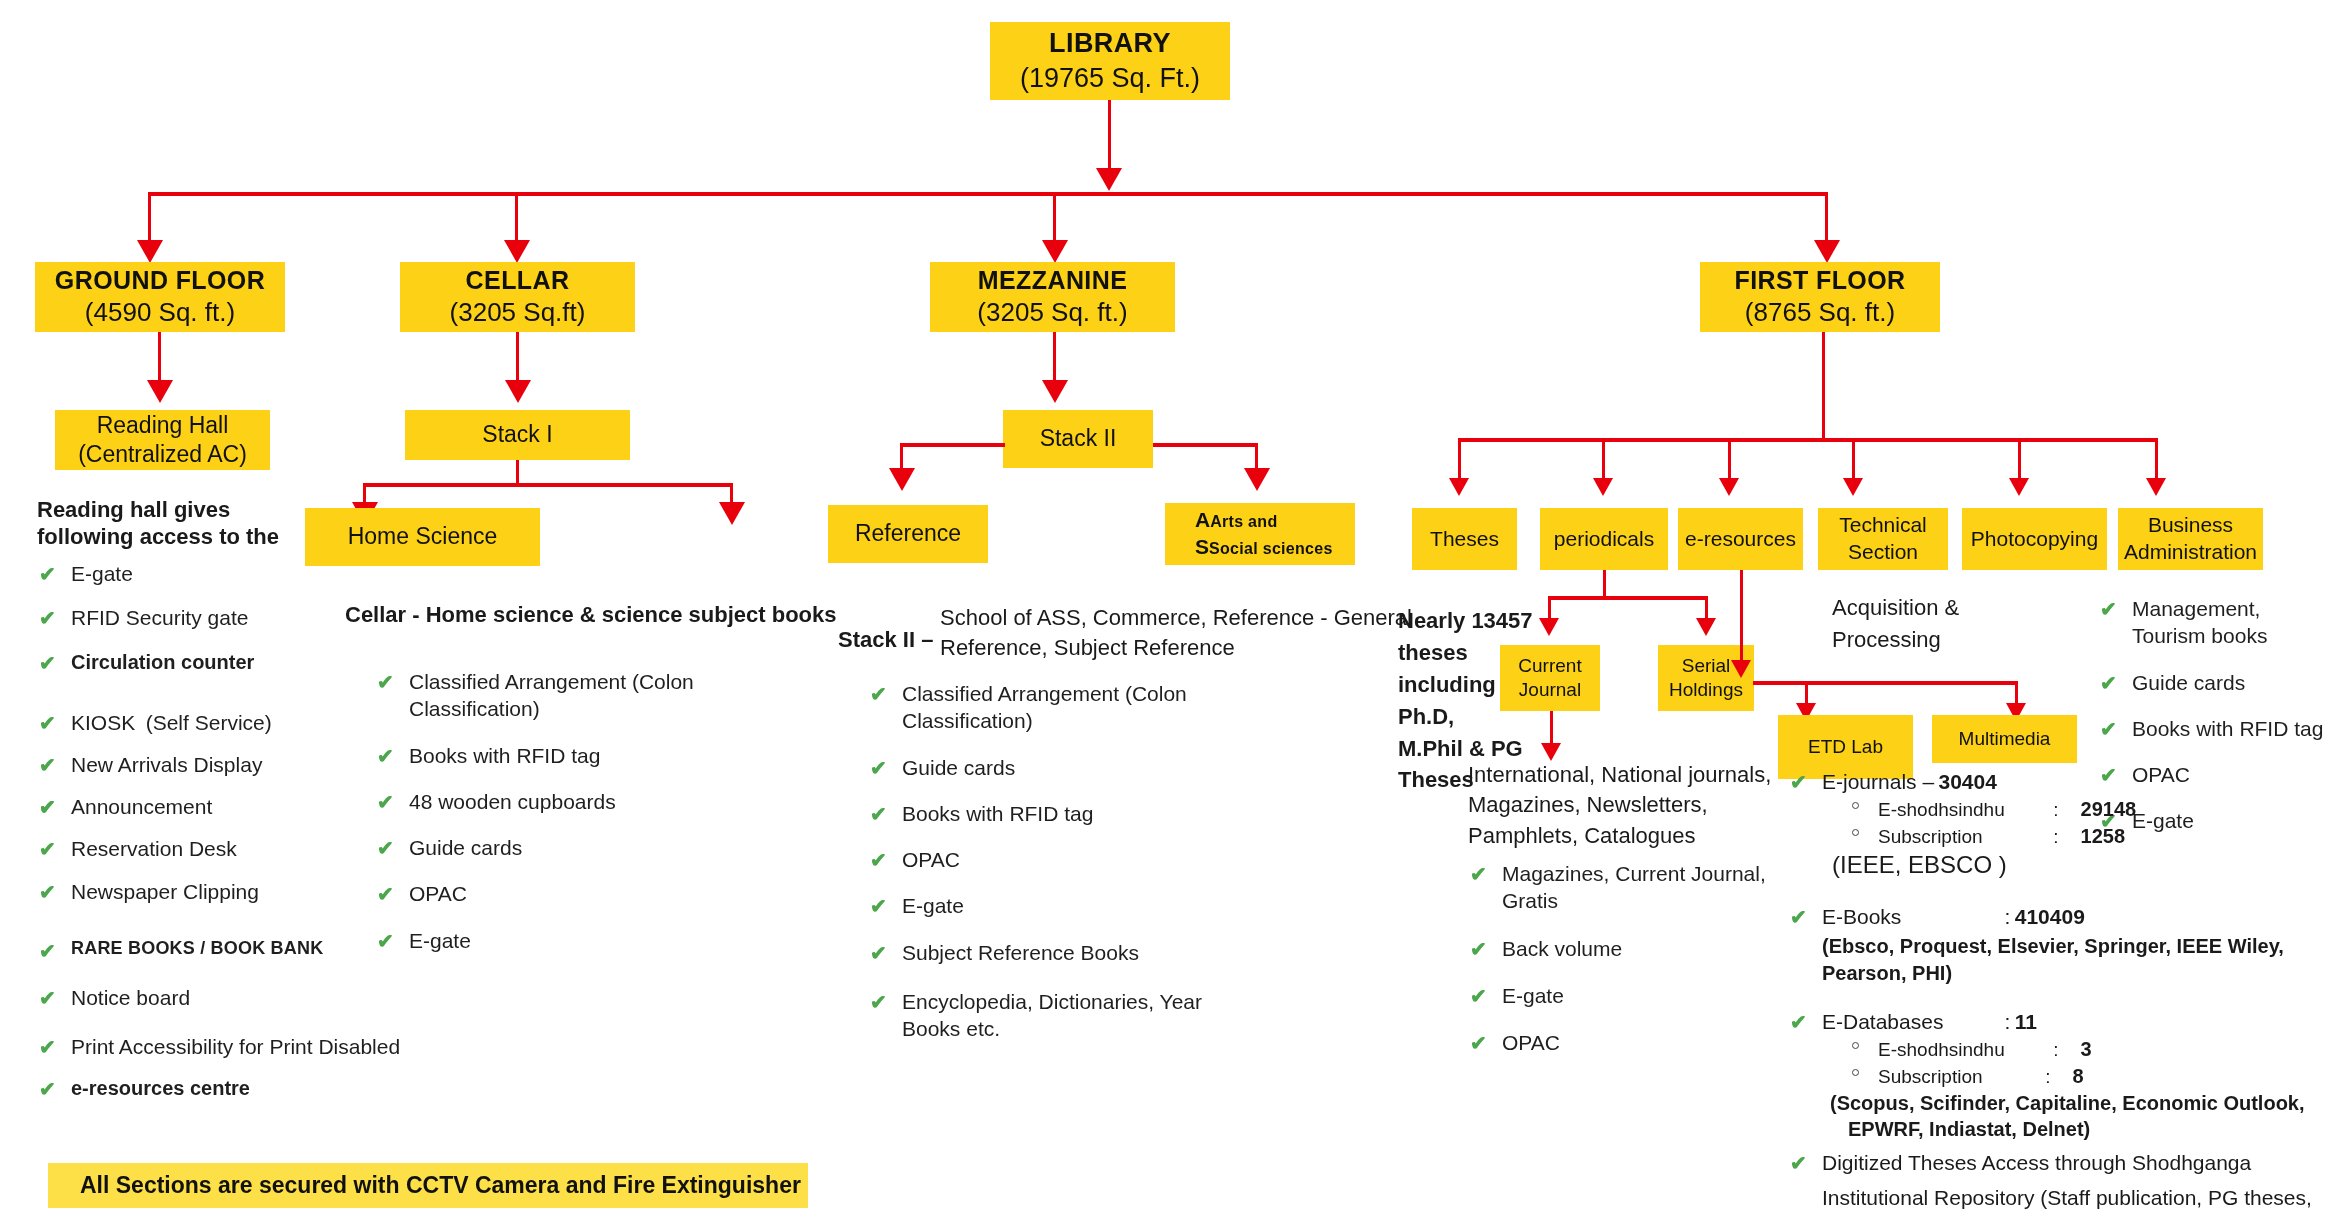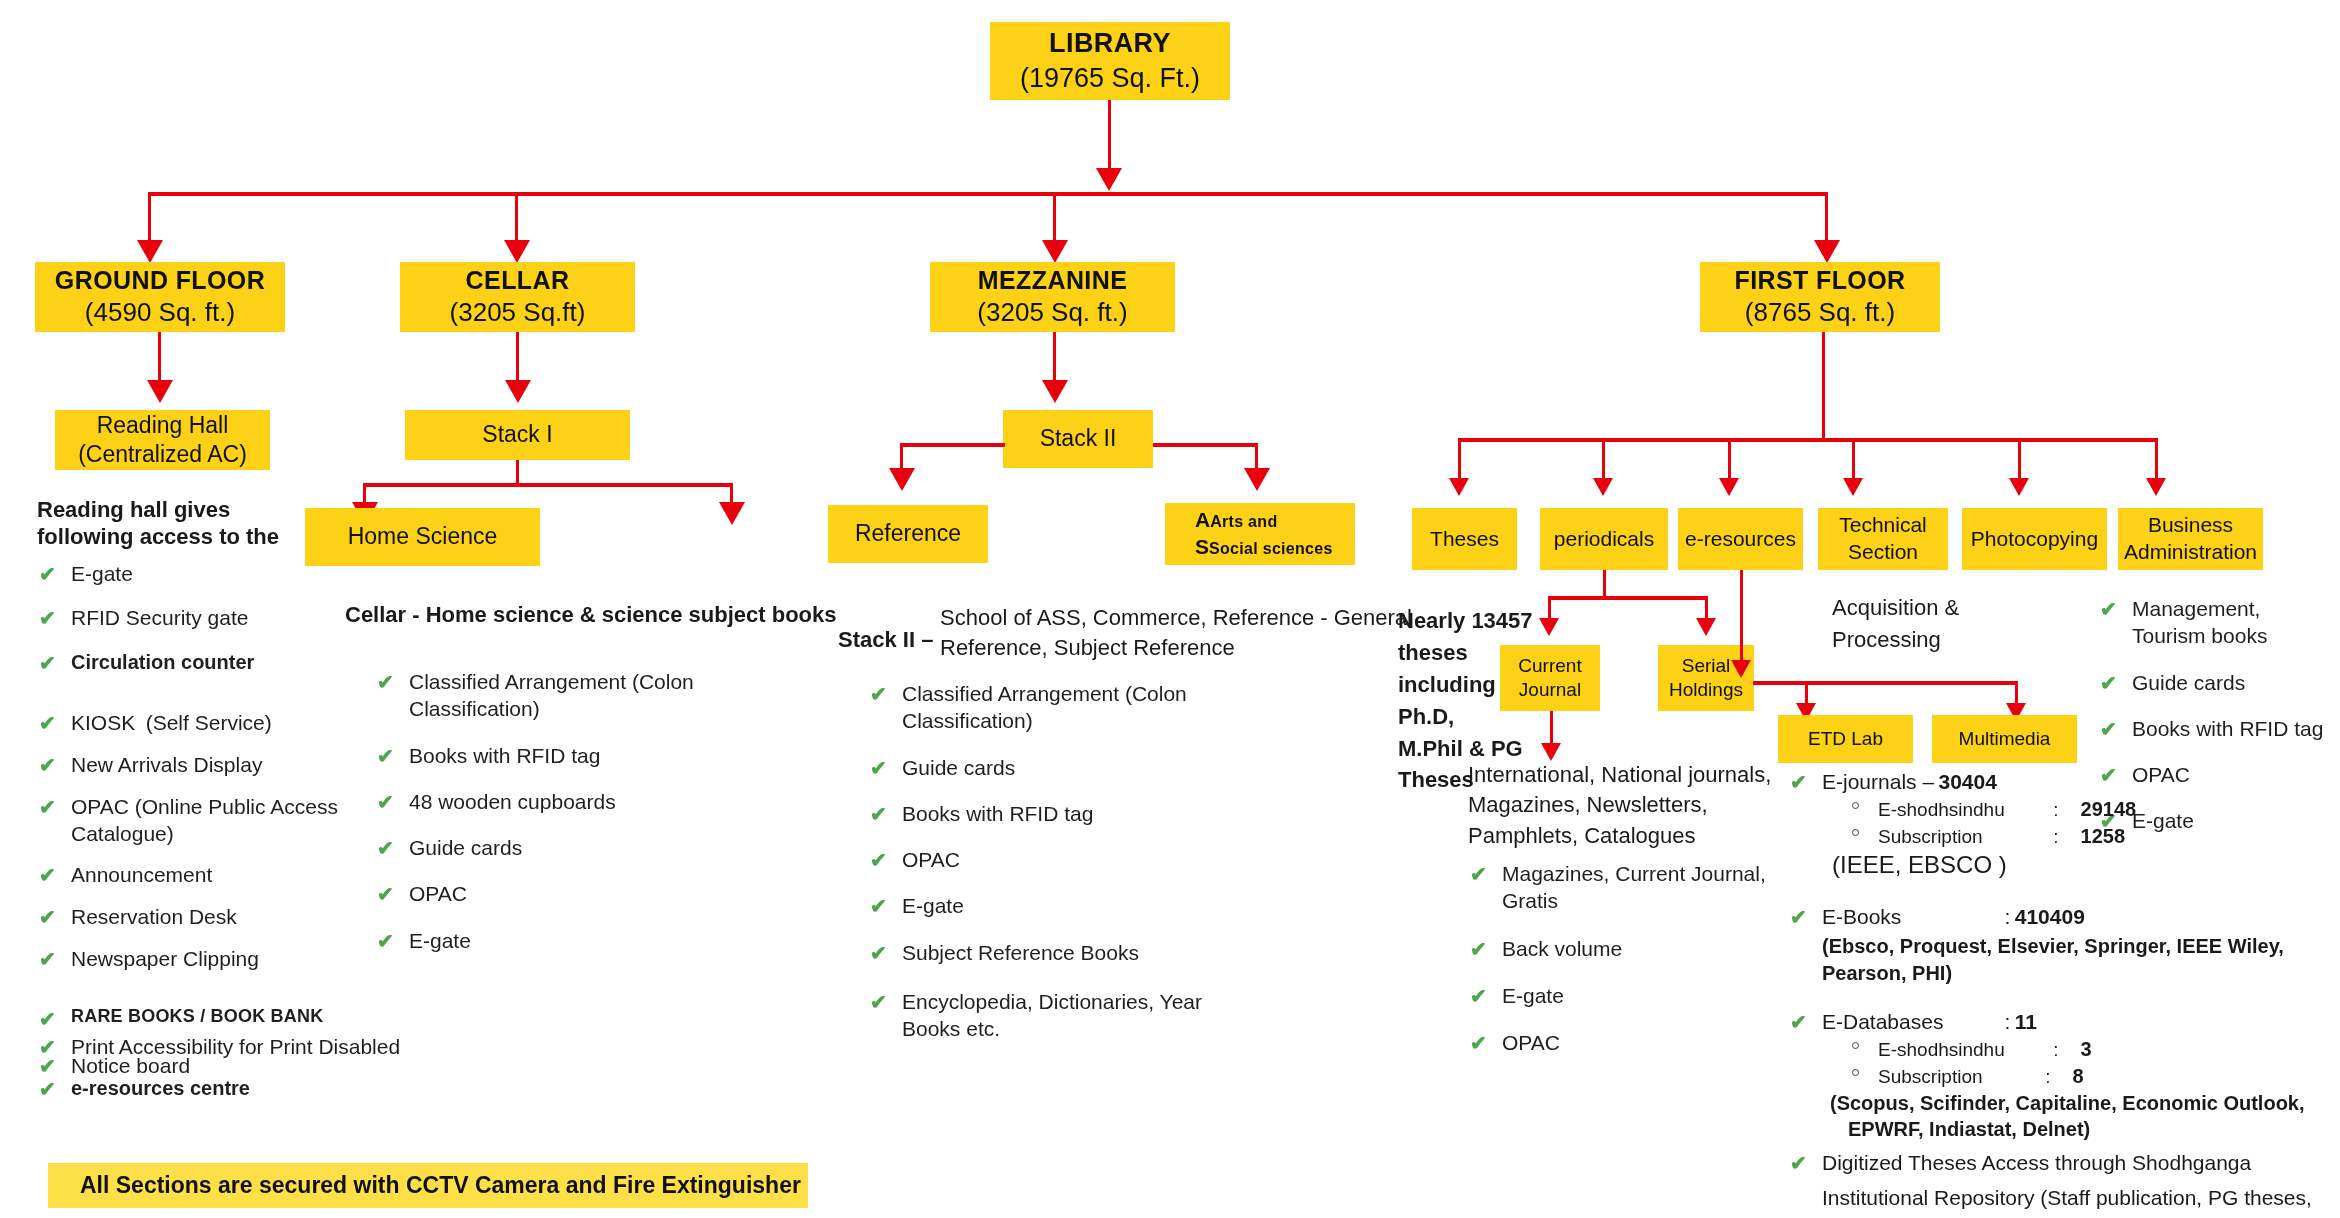--- a/index.html
+++ b/index.html
@@ -157,21 +157,21 @@
 
   <div class="txt t-hdr" style="left:37px; top:495px;">Reading hall gives</div>
   <div class="txt t-hdr" style="left:37px; top:522px;">following access to the</div>
 
   <ul class="checks" style="left:37px; top:560px; width:330px;">
     <li><span class="tick">✔</span><span>E-gate</span></li>
     <li style="margin-top:17px;"><span class="tick">✔</span><span>RFID Security gate</span></li>
     <li class="bold" style="margin-top:17px;"><span class="tick">✔</span><span>Circulation counter</span></li>
     <li style="margin-top:34px;"><span class="tick">✔</span><span>KIOSK (Self Service)</span></li>
     <li style="margin-top:15px;"><span class="tick">✔</span><span>New Arrivals Display</span></li>
-    <li style="margin-top:15px;"><span class="tick">✔</span><span>OPAC (Online Public Access Catalogue)</span></li>
+    <li style="margin-top:15px;"><span class="tick">✔</span></li>
     <li style="margin-top:13px;"><span class="tick">✔</span><span>Announcement</span></li>
     <li style="margin-top:15px;"><span class="tick">✔</span><span>Reservation Desk</span></li>
     <li style="margin-top:15px;"><span class="tick">✔</span><span>Newspaper Clipping</span></li>
     <li class="caps" style="margin-top:32px;"><span class="tick">✔</span><span>RARE BOOKS / BOOK BANK</span></li>
     <li style="margin-top:24px;"><span class="tick">✔</span><span>Notice board</span></li>
   </ul>
 
   <ul class="checks" style="left:37px; top:1033px; width:520px;">
     <li><span class="tick">✔</span><span>Print Accessibility for Print Disabled</span></li>
     <li class="bold" style="margin-top:15px;"><span class="tick">✔</span><span>e-resources centre</span></li>
@@ -316,21 +316,21 @@
   </div>
 
   <div class="ln vl" style="left:1740px; top:570px; height:100px;"></div>
   <div class="arrow sm" style="left:1731px; top:660px;"></div>
   <div class="ln hl" style="left:1753px; top:681px; width:265px;"></div>
   <div class="ln vl" style="left:1805px; top:681px; height:28px;"></div>
   <div class="arrow sm" style="left:1796px; top:703px;"></div>
   <div class="ln vl" style="left:2015px; top:681px; height:28px;"></div>
   <div class="arrow sm" style="left:2006px; top:703px;"></div>
 
-  <div class="box tiny" style="left:1778px; top:715px; width:135px; height:48px;">ETD Lab</div>
+  <div class="box tiny" style="left:1778px; top:715px; width:135px; height:64px;">ETD Lab</div>
   <div class="box tiny" style="left:1932px; top:715px; width:145px; height:48px;">Multimedia</div>
 
   <ul class="checks" style="left:2098px; top:595px; width:230px;">
     <li><span class="tick">✔</span><span>Management, Tourism books</span></li>
     <li style="margin-top:19px;"><span class="tick">✔</span><span>Guide cards</span></li>
     <li style="margin-top:19px;"><span class="tick">✔</span><span>Books with RFID tag</span></li>
     <li style="margin-top:19px;"><span class="tick">✔</span><span>OPAC</span></li>
     <li style="margin-top:19px;"><span class="tick">✔</span><span>E-gate</span></li>
   </ul>
 

